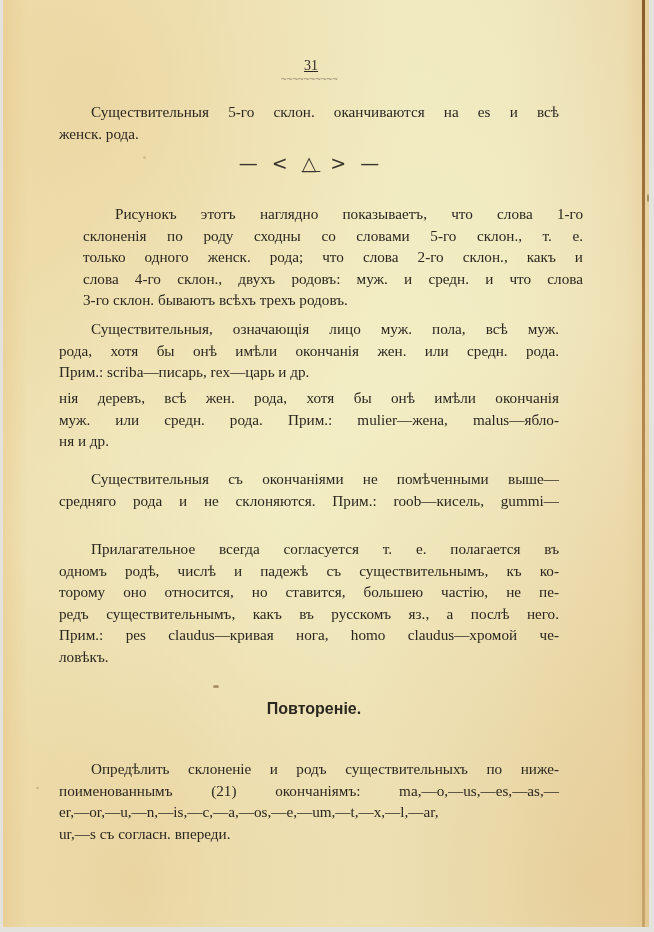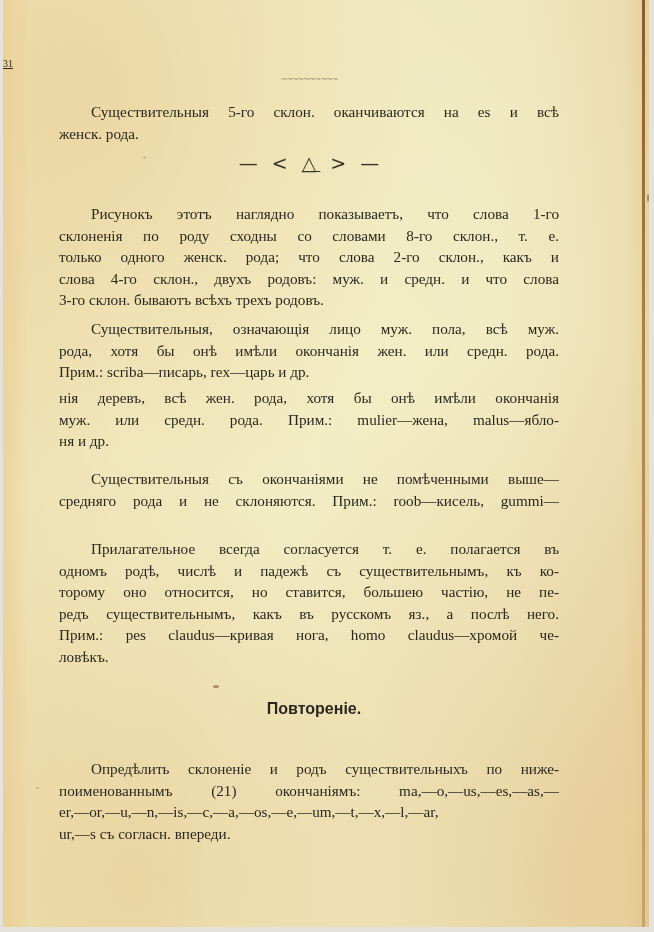--- a/index.html
+++ b/index.html
@@ -33,23 +33,23 @@
       top: 0;
       width: 3px;
       height: 927px;
       background: linear-gradient(180deg, #8a5a2a, #b0844c 40%, #c9a46a 100%);
     }
     .page-number {
       position: absolute;
       top: 58px;
       left: 0;
       width: 616px;
-      text-align: left;
+      text-align: center;
       font-family: "Liberation Serif", serif;
-      font-size: 10px;
+      font-size: 14px;
       color: #2e2a22;
       text-decoration: underline;
     }
     .page-rule {
       position: absolute;
       top: 78px;
       left: 273px;
       width: 66px;
       height: 4px;
       font-size: 8px;
@@ -123,23 +123,23 @@
   </div>
 
   <div class="ornament">
     <span>—</span>
     <span>&lt;</span>
     <span class="tri">△</span>
     <span>&gt;</span>
     <span>—</span>
   </div>
 
-  <div class="text" style="top:203px;">
+  <div class="text" style="top:203px;margin-left:24px;">
     <span class="line ind">Рисунокъ этотъ наглядно показываетъ, что слова 1-го</span>
-    <span class="line">склоненія по роду сходны со словами 8-го склон., т. е.</span>
+    <span class="line">склоненія по роду сходны со словами 5-го склон., т. е.</span>
     <span class="line">только одного женск. рода; что слова 2-го склон., какъ и</span>
     <span class="line">слова 4-го склон., двухъ родовъ: муж. и средн. и что слова</span>
     <span class="line last">3-го склон. бываютъ всѣхъ трехъ родовъ.</span>
   </div>
 
   <div class="text" style="top:318px;font-family:Liberation Serif, serif;">
     <span class="line ind">Существительныя, означающія лицо муж. пола, всѣ муж.</span>
     <span class="line">рода, хотя бы онѣ имѣли окончанія жен. или средн. рода.</span>
     <span class="line last">Прим.: scriba—писарь, rex—царь и др.</span>
   </div>

